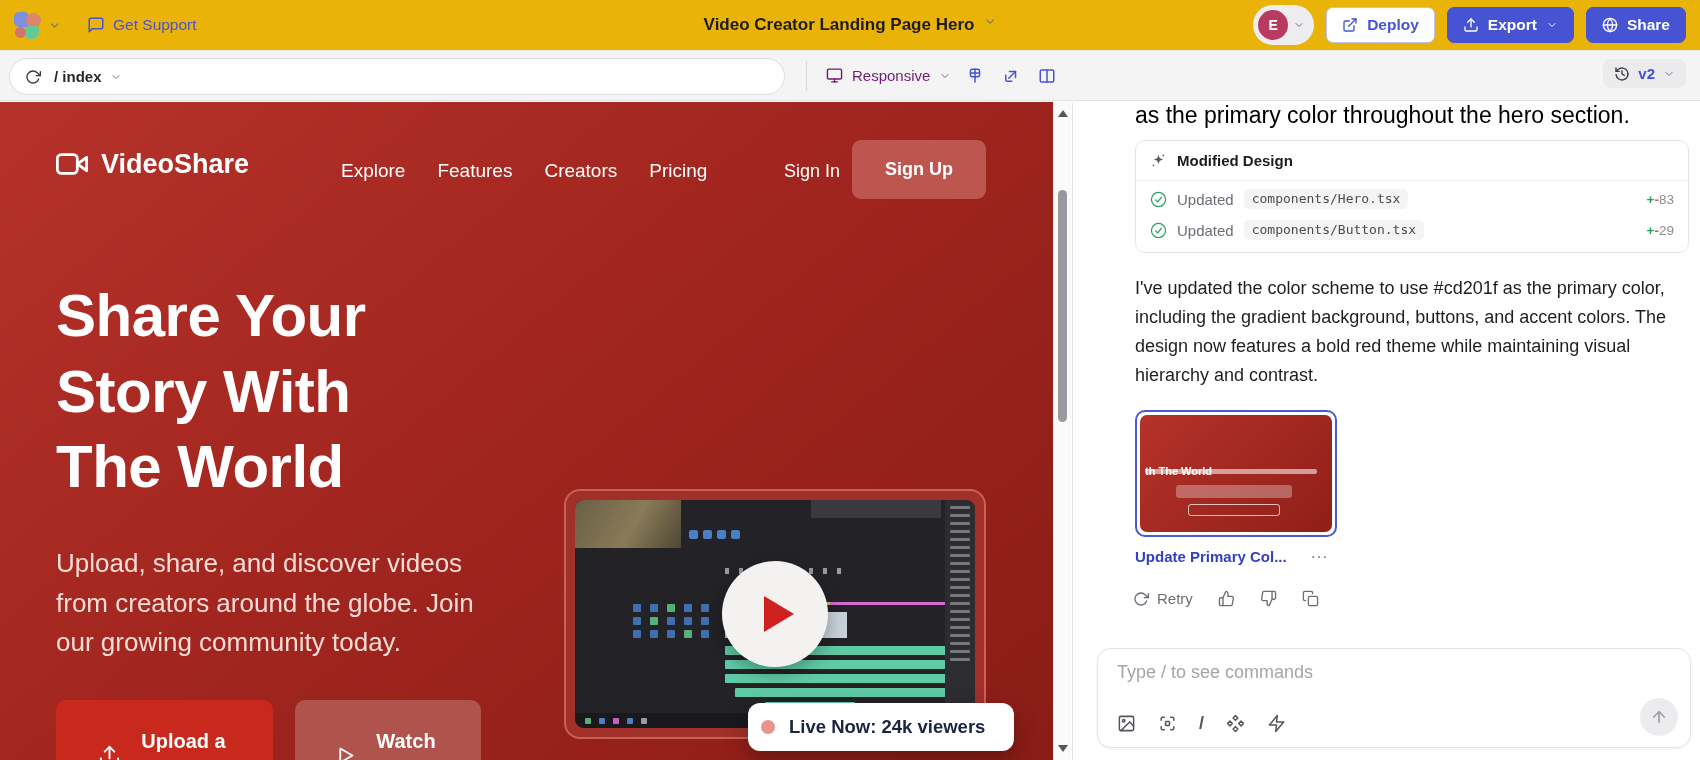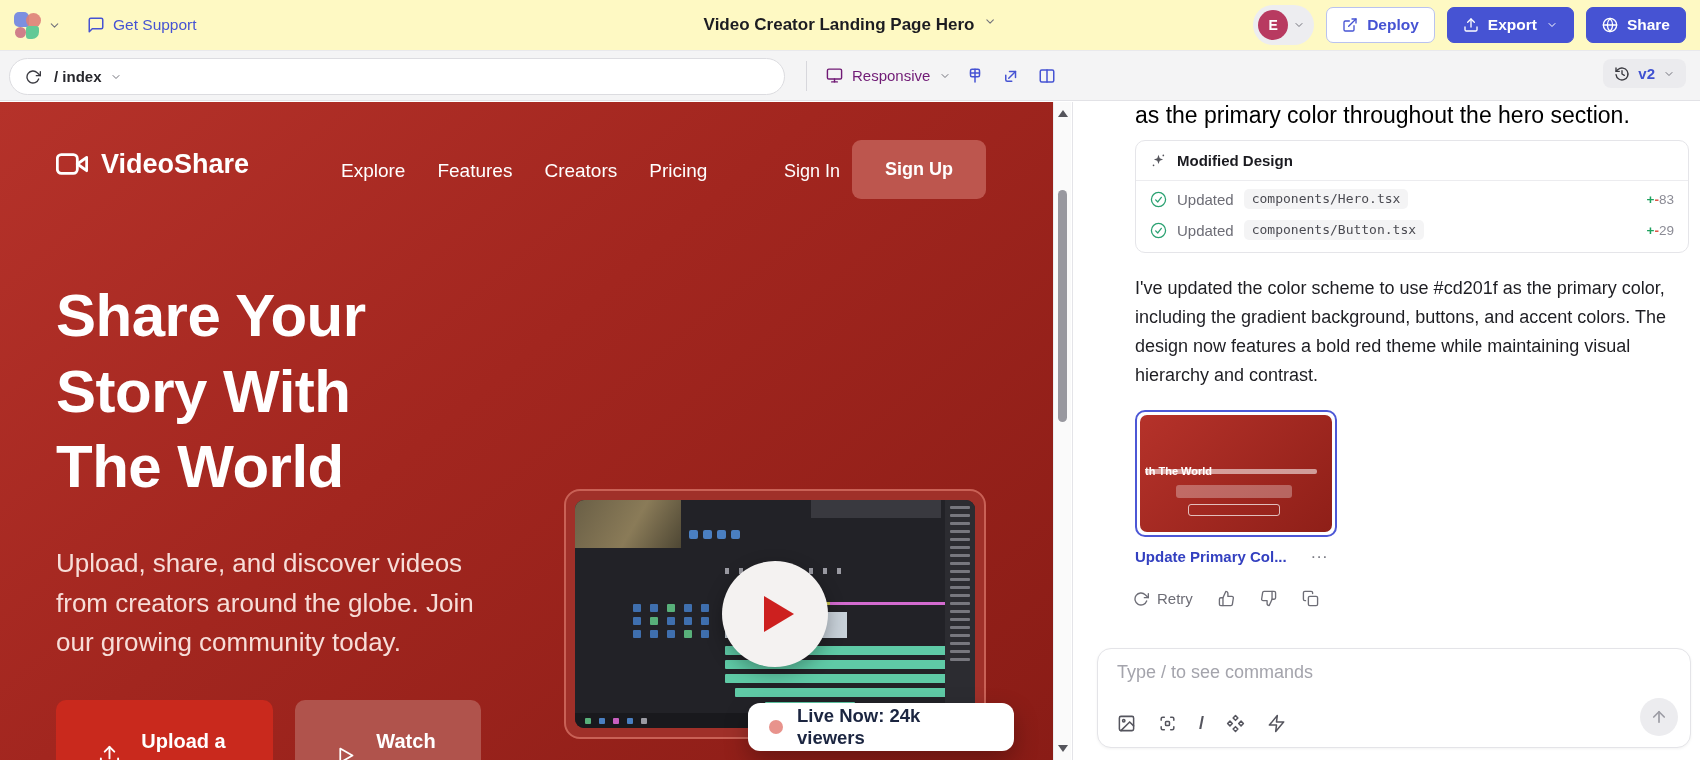--- a/index.html
+++ b/index.html
@@ -2,21 +2,21 @@
 <html><head>
 <meta charset="utf-8">
 <style>
   * { margin:0; padding:0; box-sizing:border-box; }
   body { font-family:"Liberation Sans", sans-serif; background:#fff; }
   .app { position:relative; width:1700px; height:760px; background:#fff; overflow:hidden; }
 
   svg.ic { stroke:currentColor; fill:none; stroke-width:2; stroke-linecap:round; stroke-linejoin:round; display:block; }
 
   
-  .topbar { position:absolute; top:0; left:0; right:0; height:50px; background:#fef9c3; display:flex; align-items:center; padding:0 14px; }
+  .topbar { position:absolute; top:0; left:0; right:0; height:50px; background:#eab308; display:flex; align-items:center; padding:0 14px; }
   .brand { display:flex; align-items:center; gap:7px; }
   .brand-logo { position:relative; width:27px; height:27px; }
   .brand-logo .b1 { position:absolute; left:0; top:0; width:15px; height:15px; border-radius:5px 5px 2px 5px; background:#7c8fe0; }
   .brand-logo .b2 { position:absolute; right:0; top:1px; width:15px; height:15px; border-radius:50%; background:#de7f78; opacity:.9; }
   .brand-logo .b3 { position:absolute; right:2px; bottom:0; width:13px; height:13px; border-radius:3px 3px 7px 3px; background:#63c996; }
   .brand-logo .b4 { position:absolute; left:1px; bottom:1px; width:11px; height:11px; border-radius:50%; background:#c86a80; opacity:.85; }
   .chev { color:#73737c; }
   .get-support { display:flex; align-items:center; gap:8px; margin-left:26px; color:#4653d3; font-size:15.5px; font-weight:500; cursor:pointer; }
   .title-wrap { position:absolute; left:50%; transform:translateX(-50%); display:flex; align-items:flex-start; gap:9px; font-size:17px; font-weight:700; color:#1c1c21; }
   .top-right { margin-left:auto; display:flex; align-items:center; gap:12px; }
@@ -73,21 +73,21 @@
   .vm-rows i { display:block; height:9px; background:#5fcaa6; border-radius:1px; margin-bottom:5px; }
   .vm-left { position:absolute; left:58px; top:104px; width:80px; display:grid; grid-template-columns:repeat(5,1fr); gap:5px; }
   .vm-left i { width:8px; height:8px; background:#3f6fae; border-radius:1px; }
   .vm-left i.g { background:#58b07a; }
   .vm-list { position:absolute; right:0; top:0; bottom:0; width:30px; background:#2c2c31; padding:6px 5px; }
   .vm-list i { display:block; height:3px; background:#77777e; margin-bottom:5px; border-radius:1px; }
   .vm-bottom { position:absolute; left:0; bottom:0; width:100%; height:15px; background:#19191d; display:flex; align-items:center; gap:8px; padding:0 10px; }
   .vm-bottom i { width:6px; height:6px; border-radius:1px; }
   .play-btn { position:absolute; left:50%; top:50%; transform:translate(-50%,-50%); width:106px; height:106px; border-radius:50%; background:#f4f2f1; display:grid; place-items:center; cursor:pointer; box-shadow:0 6px 18px rgba(0,0,0,.3); }
   .play-tri { width:0; height:0; border-left:30px solid #cd201f; border-top:18px solid transparent; border-bottom:18px solid transparent; margin-left:8px; }
-  .live-badge { position:absolute; left:748px; top:601px; width:266px; height:48px; background:#fff; border-radius:12px; display:flex; align-items:center; gap:14px; padding:0 21px; font-size:18.5px; font-weight:700; color:#1b2540; box-shadow:0 10px 24px rgba(0,0,0,.28); }
+  .live-badge { position:absolute; left:748px; top:601px; width:266px; height:48px; background:#fff; border-radius:12px; display:flex; align-items:center; gap:14px; padding:0 13px; font-size:18.5px; font-weight:700; color:#1b2540; box-shadow:0 10px 24px rgba(0,0,0,.28); }
   .live-dot { width:14px; height:14px; border-radius:50%; background:#e8938c; }
 
   
   .p-scroll { position:absolute; top:102px; left:1053px; width:18px; height:658px; background:#fafafa; border-left:1px solid #ececef; cursor:pointer; }
   .sb-up, .sb-down { position:absolute; left:4px; width:0; height:0; border-left:5px solid transparent; border-right:5px solid transparent; }
   .sb-up { top:8px; border-bottom:7px solid #55555c; }
   .sb-down { bottom:8px; border-top:7px solid #55555c; }
   .sb-thumb { position:absolute; left:4px; top:88px; width:9px; height:232px; background:#98989f; border-radius:5px; }
 
   

